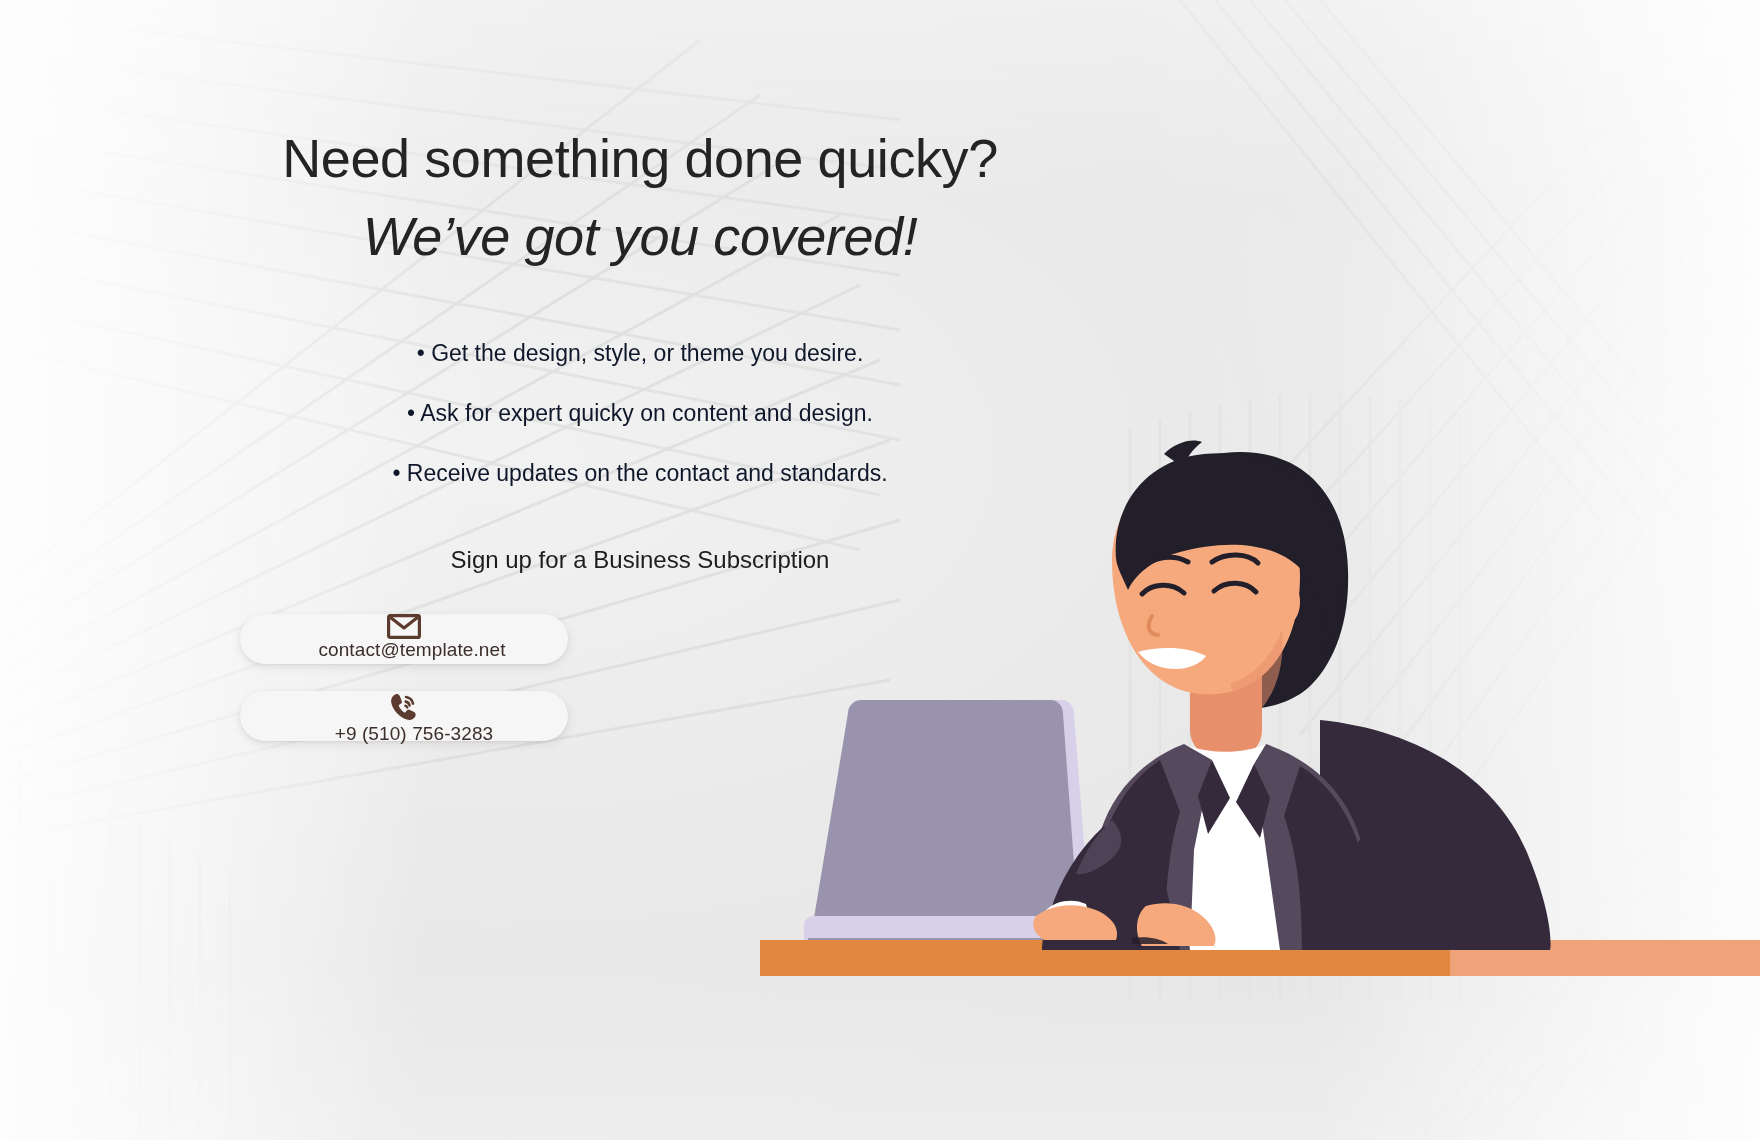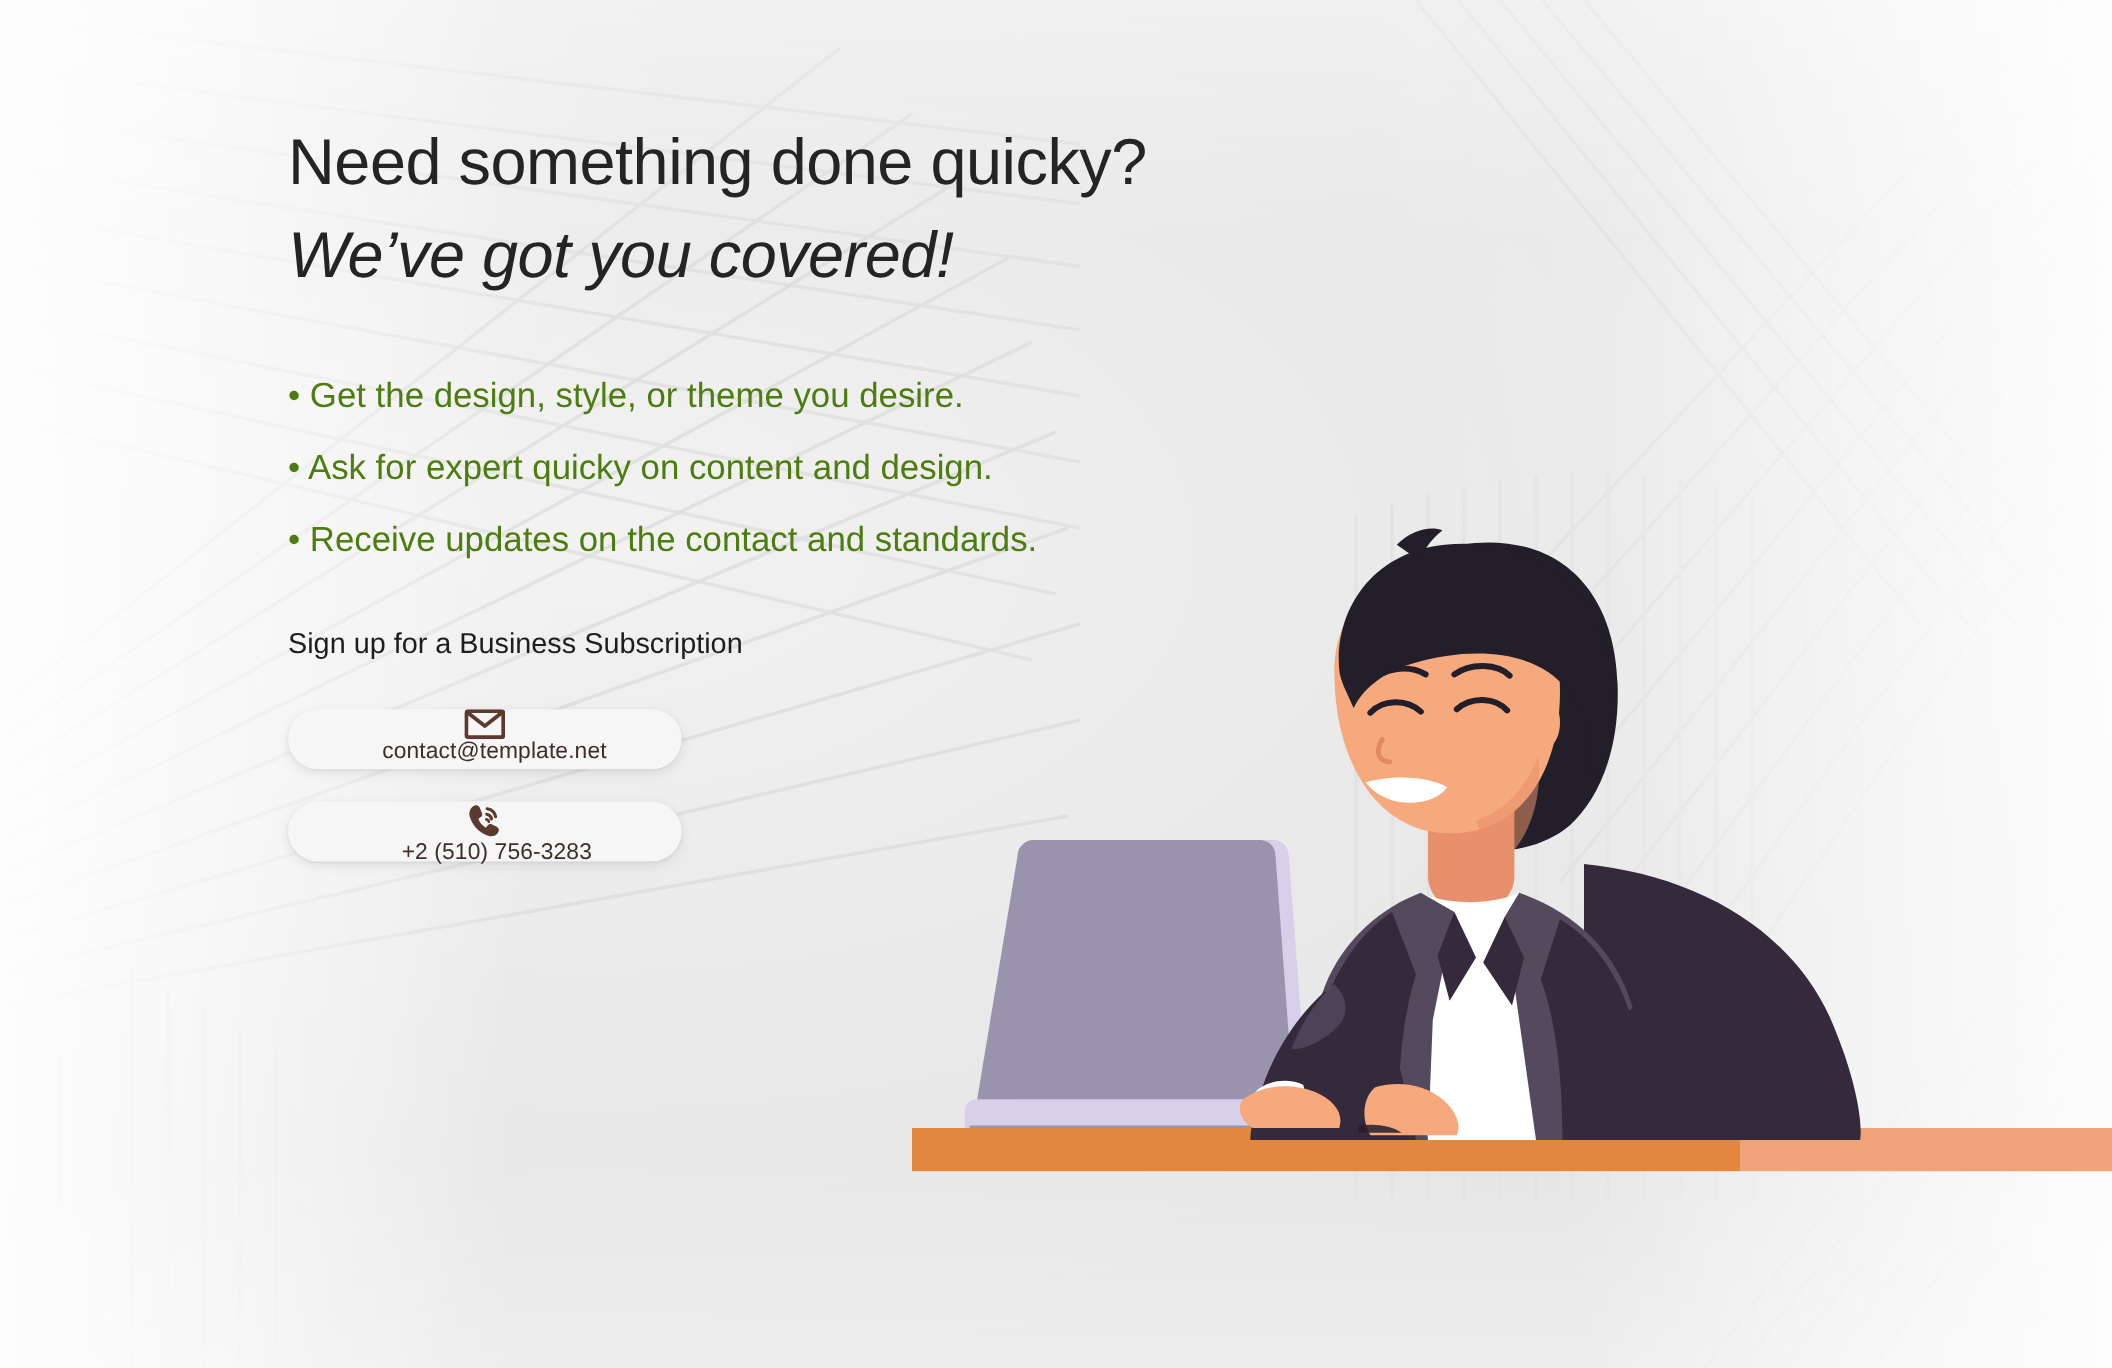--- a/index.html
+++ b/index.html
@@ -42,43 +42,44 @@
       linear-gradient(260deg, rgba(255,255,255,0.45) 0%, rgba(255,255,255,0.0) 34%),
       linear-gradient(180deg, rgba(255,255,255,0.35) 0%, rgba(255,255,255,0.0) 18%),
       linear-gradient(0deg, rgba(255,255,255,0.30) 0%, rgba(255,255,255,0.0) 16%);
     pointer-events: none;
   }
 
   
   .content {
     position: absolute;
     left: 240px;
-    top: 97px;
+    top: 120px;
     width: 800px;
+    text-align: center;
   }
   .headline {
     color: #242424;
     font-size: 54px;
     line-height: 77px;
     font-weight: 400;
     letter-spacing: -0.4px;
     margin: 0;
     white-space: nowrap;
   }
   .headline-line2 { margin-top: 1px; }
 
   .bullets {
     margin: 0;
     padding: 0;
     list-style: none;
     margin-top: 62px;
   }
   .bullet {
-    color: #4d7c0f;
-    font-size: 29px;
+    color: #0f172a;
+    font-size: 23px;
     line-height: 32px;
     margin-bottom: 28px;
     white-space: nowrap;
     display: block;
   }
   .bullet:last-child { margin-bottom: 0; }
 
   .signup {
     margin-top: 52px;
     color: #1d1d1d;
@@ -294,21 +295,21 @@
                      C14.3,11.1 13.8,12.2 12.4,13.1 L10.6,14.3
                      C11.6,17.4 14.0,20.3 17.0,21.8 L18.3,20.0
                      C19.3,18.7 20.4,18.3 22.0,19.0 L25.6,20.8
                      C27.5,21.8 28.4,23.4 27.2,25.6 C25.6,28.6 22.3,29.6 18.8,28.5
                      C11.5,26.2 5.2,19.6 3.4,12.3 C2.5,8.6 4.0,4.8 7.2,3.4 Z" fill="#5b3a30"></path>
             <path d="M18.0,6.0 C21.6,6.6 24.4,9.2 25.0,12.6" fill="none" stroke="#5b3a30" stroke-width="2.6" stroke-linecap="round"></path>
             <path d="M17.6,10.6 C19.7,11.0 21.2,12.5 21.6,14.4" fill="none" stroke="#5b3a30" stroke-width="2.6" stroke-linecap="round"></path>
             <path d="M17.4,14.8 C18.4,15.0 19.1,15.7 19.3,16.6" fill="none" stroke="#5b3a30" stroke-width="2.4" stroke-linecap="round"></path>
           </svg>
         </span>
-        <span class="pill-text phone">+2 (510) 756-3283</span>
+        <span class="pill-text phone">+9 (510) 756-3283</span>
       </div>
 
     </div>
   </div>
 
   <div class="illustration">
     <svg viewBox="0 0 1000 710" preserveAspectRatio="xMidYMax meet" aria-hidden="true">
       <defs>
         <clipPath id="deskClip">
             <rect x="0" y="0" width="1000" height="710"></rect>

